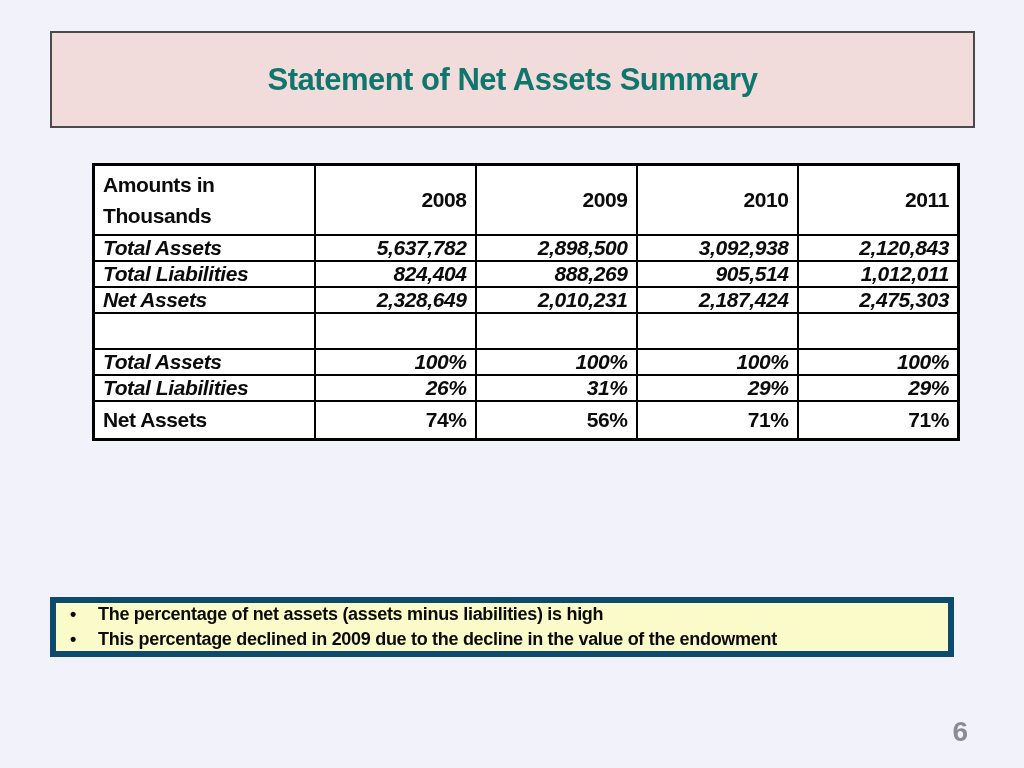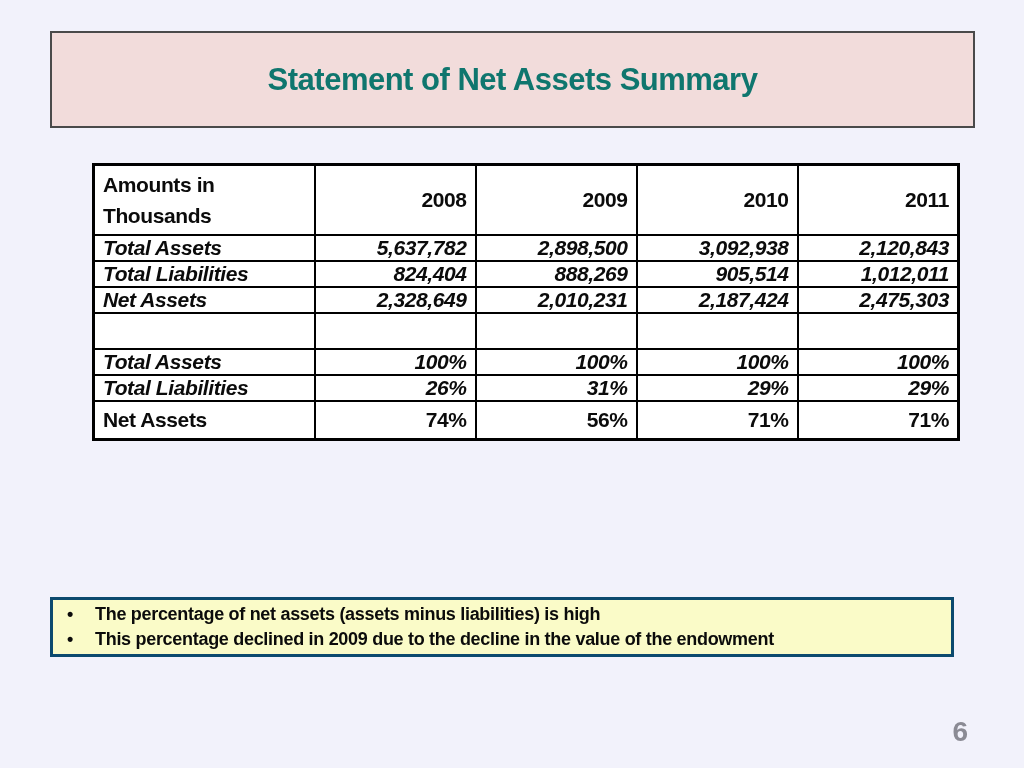--- a/index.html
+++ b/index.html
@@ -64,21 +64,21 @@
   td.num    { text-align: right; }
   td.vbottom { vertical-align: bottom; padding-bottom: 7px; }
   .two-line { line-height: 31px; padding: 3px 0; }
 
   
   .notes-box {
     position: absolute;
     left: 50px; top: 597px;
     width: 904px; height: 60px;
     background: #FAFBC8;
-    border: 3px solid #0c4a6e;
+    border: 6px solid #0c4a6e;
     box-sizing: border-box;
     display: flex;
     align-items: center;
   }
   .notes-box ul {
     margin: 0; padding: 0 0 0 14px;
     list-style: none;
   }
   .notes-box li {
     font-size: 18px;

